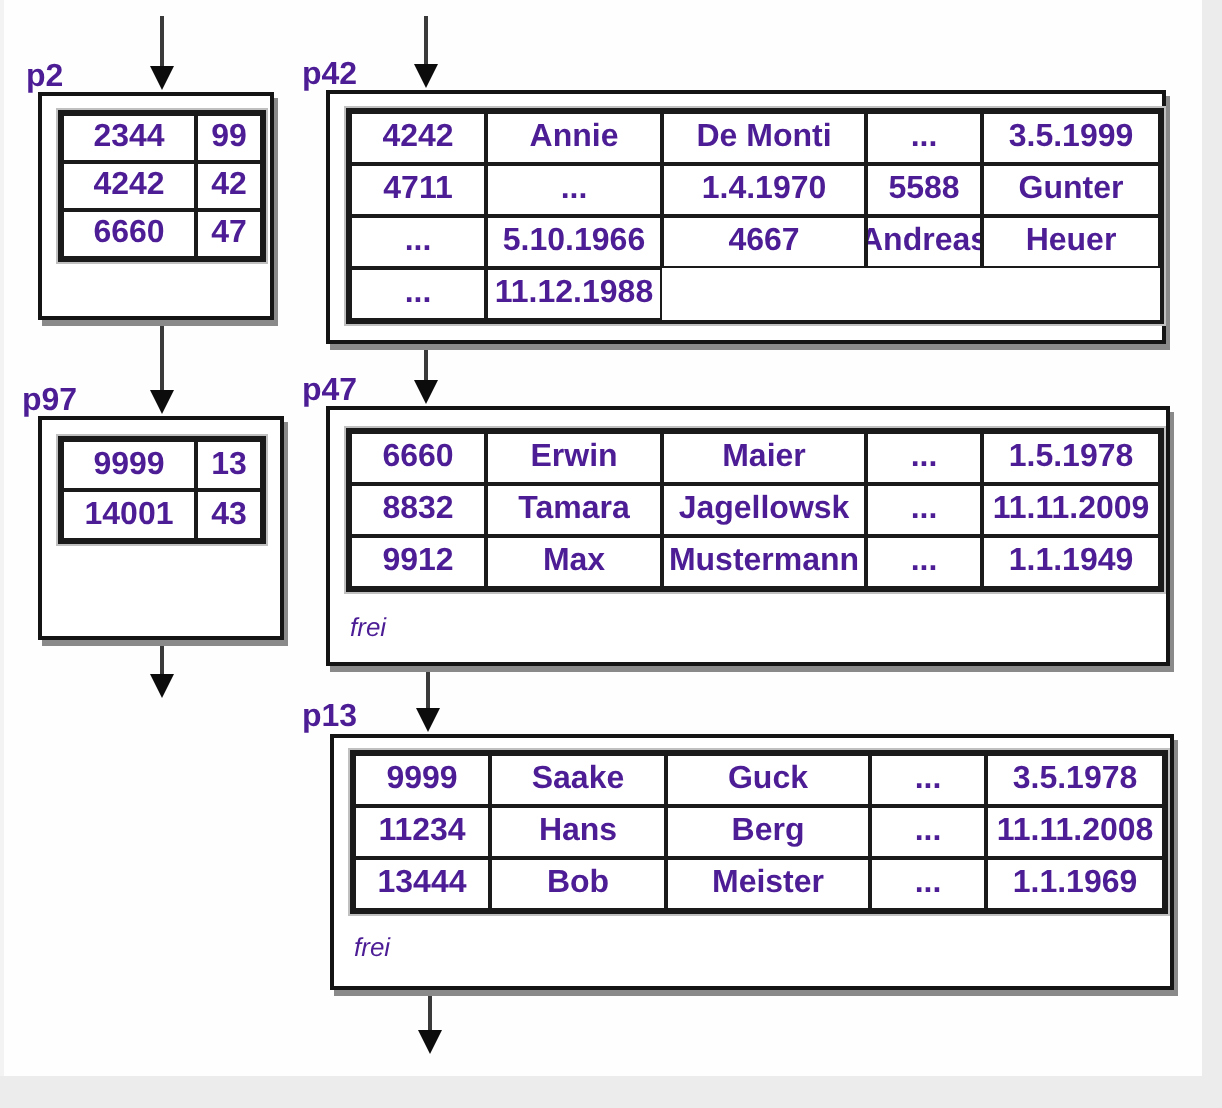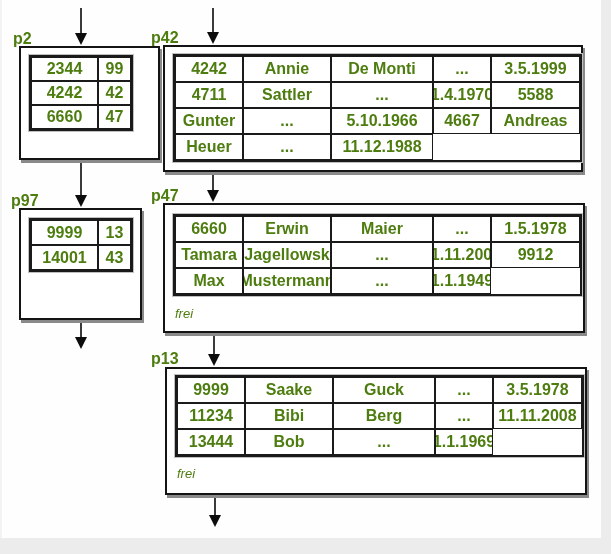--- a/index.html
+++ b/index.html
@@ -1,28 +1,28 @@
 <!DOCTYPE html>
 <html><head>
 <meta charset="utf-8">
 <style>
   html,body{margin:0;padding:0;background:#ffffff;}
   *{box-sizing:border-box;}
   .canvas{
     position:relative;width:611px;height:554px;background:#fefefe;overflow:hidden;
-    font-family:"Liberation Sans",sans-serif;color:#4d7c0f;
+    font-family:"Liberation Sans",sans-serif;color:#4c1d95;
   }
   
   .strip-right{position:absolute;right:0;top:0;width:10px;height:100%;background:#ececec;}
   .strip-bottom{position:absolute;left:0;bottom:0;width:100%;height:16px;background:#ececec;}
   .strip-left{position:absolute;left:0;top:0;width:2px;height:100%;background:#f3f3f3;}
 
   
   .box{position:absolute;background:#ffffff;border:2px solid #141414;box-shadow:2px 3px 0 #8a8a8a;}
-  .b-p2 {left:19px; top:46px; width:141px; height:114px;}
+  .b-p2 {left:19px; top:46px; width:118px; height:114px;}
   .b-p97{left:19px; top:208px;width:123px; height:112px;}
   .b-p42{left:163px;top:45px; width:420px; height:127px;}
   .b-p47{left:163px;top:203px;width:422px; height:130px;}
   .b-p13{left:165px;top:367px;width:422px; height:128px;}
 
   
   .nlabel{position:absolute;font-size:16px;font-weight:bold;line-height:1;}
   .l-p2 {left:13px; top:31px;}
   .l-p97{left:11px; top:193px;}
   .l-p42{left:151px;top:30px;}
@@ -113,21 +113,20 @@
   </div>
 
   <div class="box b-p42">
     <div class="tbl big" id="t-p42">
         <div class="cell">4242</div>
         <div class="cell">Annie</div>
         <div class="cell">De Monti</div>
         <div class="cell">...</div>
         <div class="cell">3.5.1999</div>
         <div class="cell">4711</div>
-        <div class="cell">Sattler</div>
         <div class="cell">...</div>
         <div class="cell">1.4.1970</div>
         <div class="cell">5588</div>
         <div class="cell">Gunter</div>
         <div class="cell">...</div>
         <div class="cell">5.10.1966</div>
         <div class="cell">4667</div>
         <div class="cell">Andreas</div>
         <div class="cell">Heuer</div>
         <div class="cell">...</div>
@@ -144,20 +143,21 @@
       </div>
   </div>
 
   <div class="box b-p47">
     <div class="tbl big" id="t-p47">
         <div class="cell">6660</div>
         <div class="cell">Erwin</div>
         <div class="cell">Maier</div>
         <div class="cell">...</div>
         <div class="cell">1.5.1978</div>
+        <div class="cell">8832</div>
         <div class="cell">Tamara</div>
         <div class="cell">Jagellowsk</div>
         <div class="cell">...</div>
         <div class="cell">11.11.2009</div>
         <div class="cell">9912</div>
         <div class="cell">Max</div>
         <div class="cell">Mustermann</div>
         <div class="cell">...</div>
         <div class="cell">1.1.1949</div>
       </div>
@@ -165,25 +165,26 @@
   </div>
 
   <div class="box b-p13">
     <div class="tbl big" id="t-p13">
         <div class="cell">9999</div>
         <div class="cell">Saake</div>
         <div class="cell">Guck</div>
         <div class="cell">...</div>
         <div class="cell">3.5.1978</div>
         <div class="cell">11234</div>
-        <div class="cell">Bibi</div>
+        <div class="cell">Hans</div>
         <div class="cell">Berg</div>
         <div class="cell">...</div>
         <div class="cell">11.11.2008</div>
         <div class="cell">13444</div>
         <div class="cell">Bob</div>
+        <div class="cell">Meister</div>
         <div class="cell">...</div>
         <div class="cell">1.1.1969</div>
       </div>
     <div class="frei f-p13">frei</div>
   </div>
 
 </div>
 
 </body></html>

